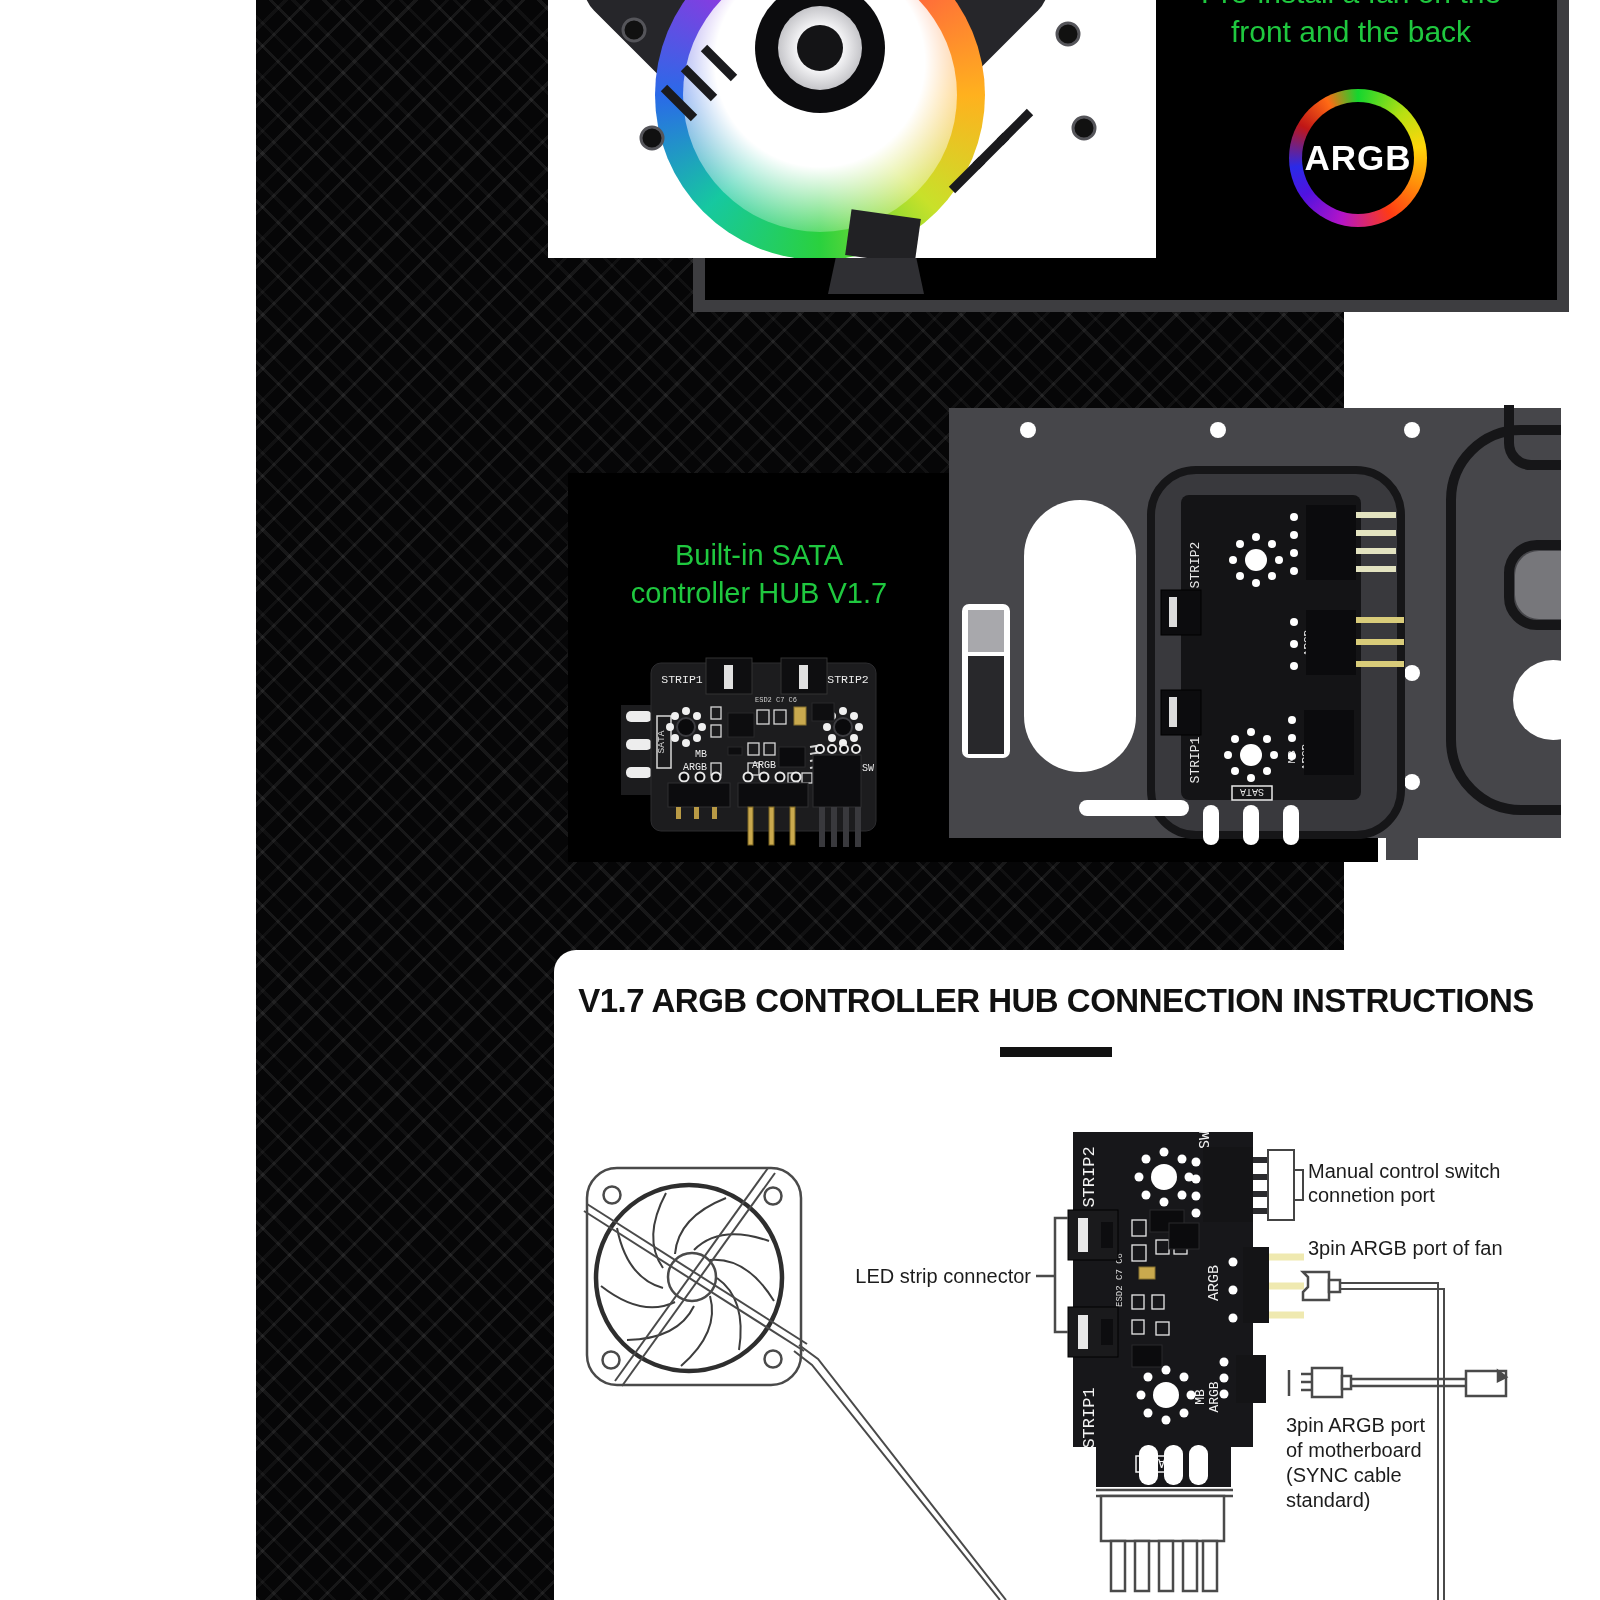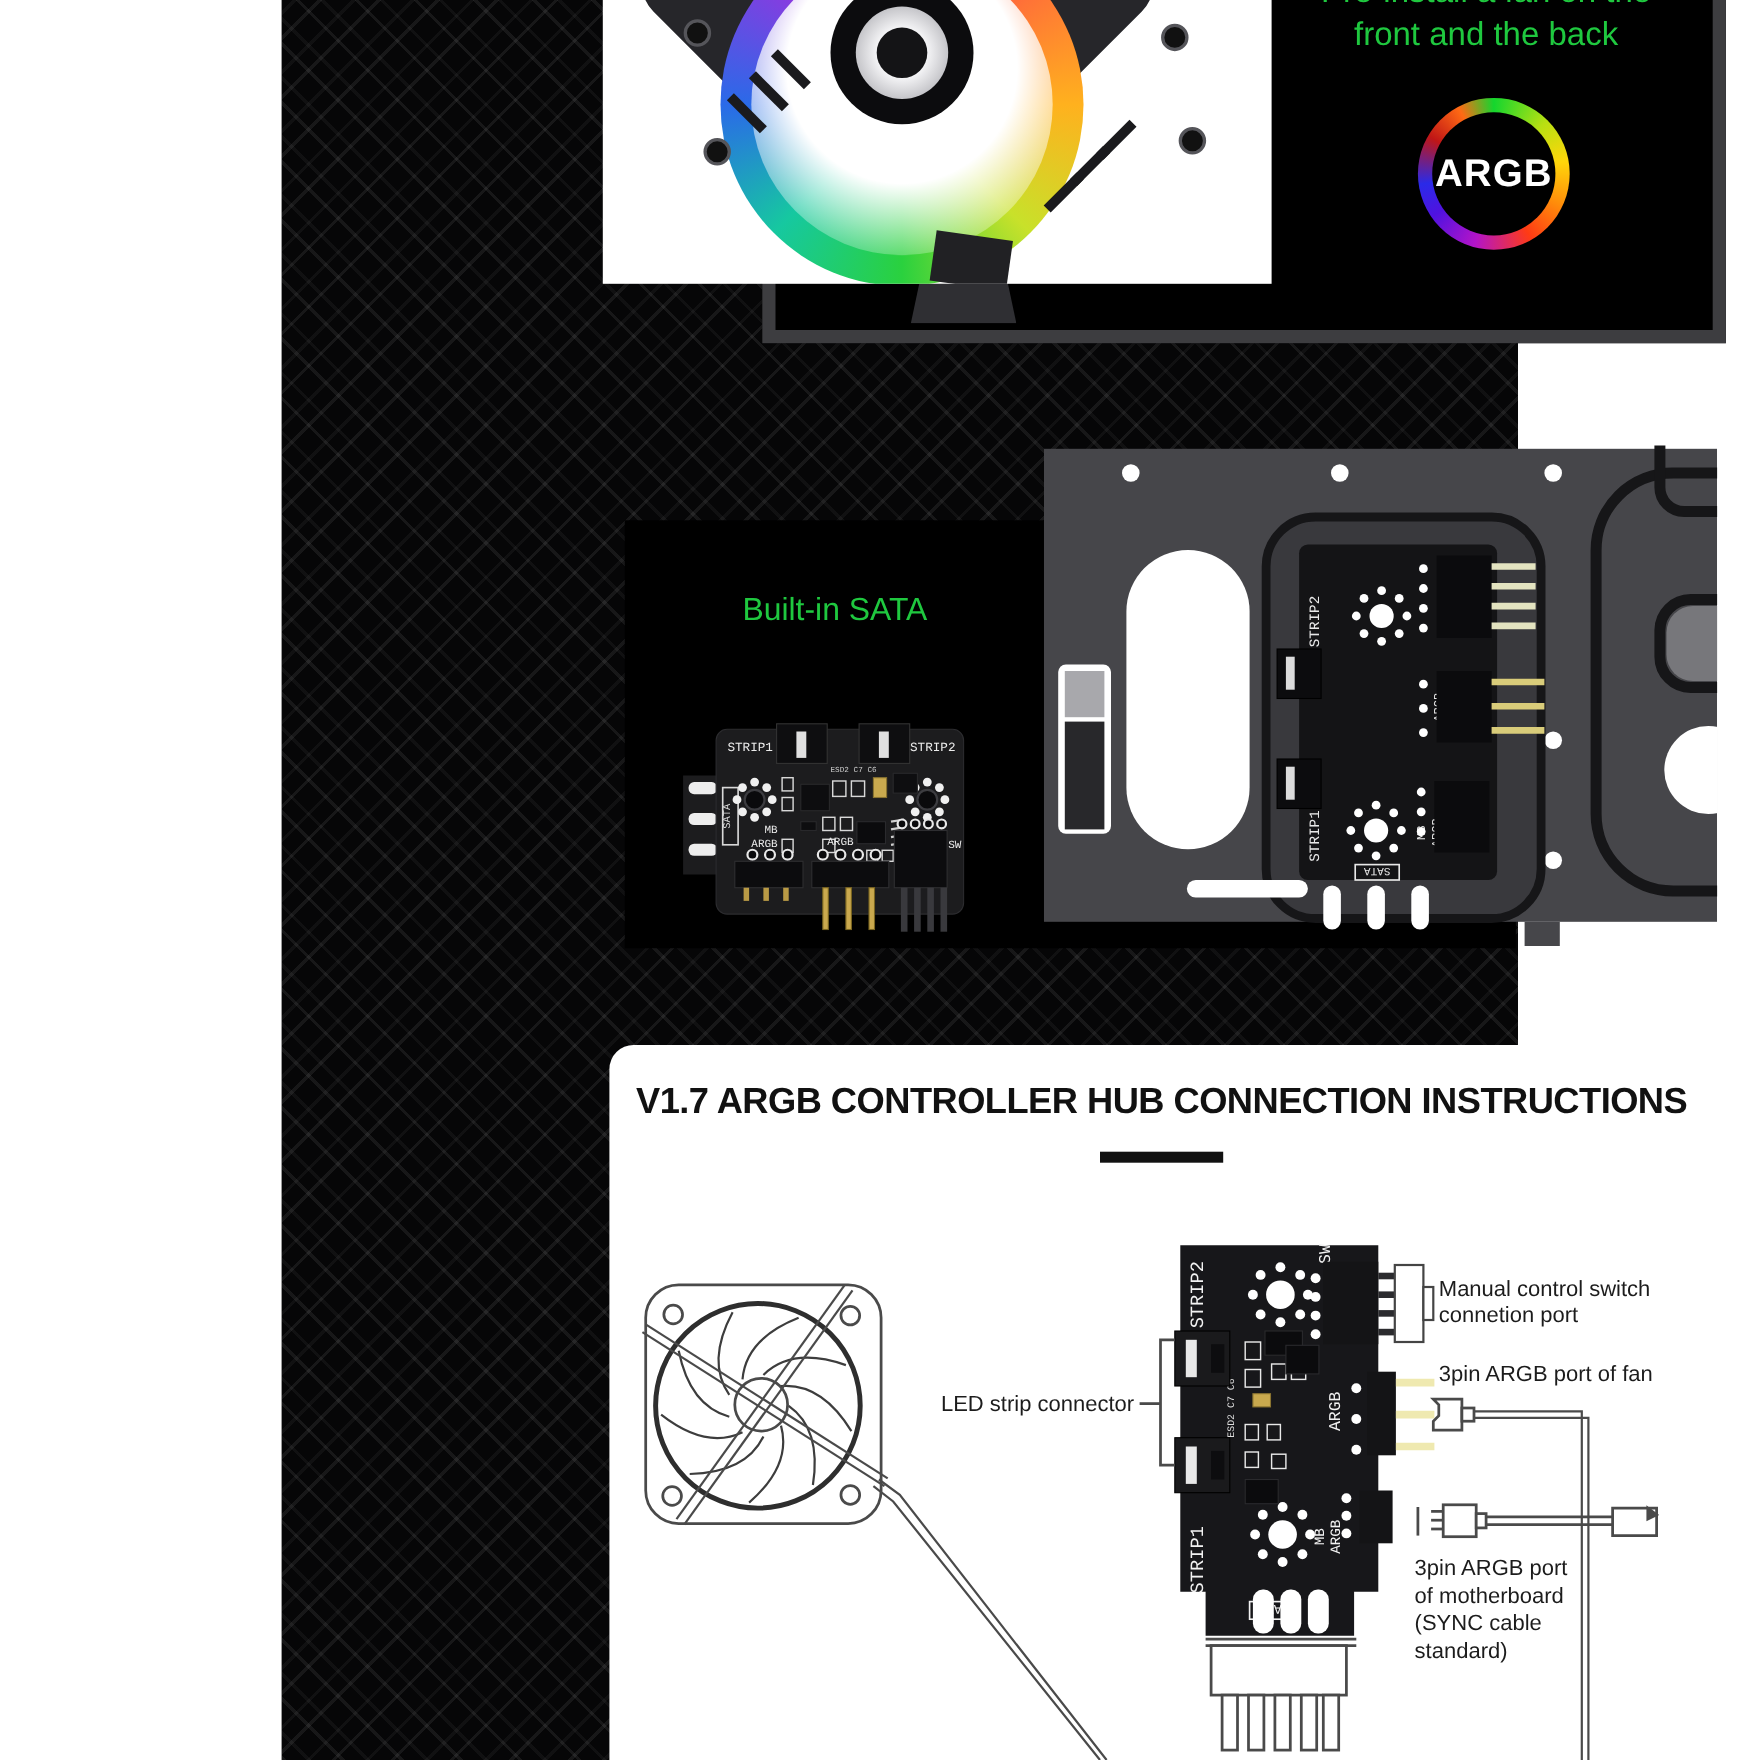--- a/index.html
+++ b/index.html
@@ -3,21 +3,21 @@
 <meta charset="utf-8">
 <style>
   html,body{margin:0;padding:0;background:#ffffff;}
   .page{position:relative;width:1600px;height:1600px;overflow:hidden;background:#ffffff;
         font-family:"Liberation Sans",sans-serif;}
   
   .strip{position:absolute;left:256px;top:0;width:1088px;height:1600px;
     background:
       repeating-linear-gradient(45deg, rgba(255,255,255,.07) 0 3px, transparent 3px 16px, rgba(255,255,255,.045) 16px 19px, transparent 19px 38px),
       repeating-linear-gradient(-45deg, rgba(255,255,255,.07) 0 3px, transparent 3px 16px, rgba(255,255,255,.045) 16px 19px, transparent 19px 38px),
-      #060607; padding-left: 36px;}
+      #060607;}
   
   .top-panel{position:absolute;left:437px;top:-14px;width:876px;height:326px;
     box-sizing:border-box;background:#000;border:12px solid #3d3d40;z-index:1;}
   .headline{position:absolute;left:935px;top:-27px;width:320px;text-align:center;
     color:#1fc83f;font-size:30px;line-height:39px;z-index:3;}
   .argb-logo{position:absolute;left:1033px;top:89px;width:138px;height:138px;border-radius:50%;z-index:3;
     background:conic-gradient(from 0deg,#14d62e 0deg,#b8e012 45deg,#ffd60a 80deg,#ff8d0a 115deg,#ff3b14 150deg,#b414c8 195deg,#5012e0 235deg,#2a2ae8 262deg,#c01616 300deg,#ff6a14 332deg,#14d62e 360deg);}
   .argb-logo .disc{position:absolute;inset:13px;border-radius:50%;background:#000;
     display:flex;align-items:center;justify-content:center;}
   .argb-logo .disc span{color:#fff;font-weight:bold;font-size:35px;letter-spacing:1px;}
@@ -93,20 +93,21 @@
           <line x1="428" y1="166" x2="458" y2="136"></line>
             <line x1="452" y1="142" x2="482" y2="112"></line>
         </g>
       </svg>
     </div>
     <div class="fan-stand2"></div>
 
     <div class="mid-panel"></div>
     <div class="mid-title">
       <div>Built-in SATA</div>
+      <div>controller HUB V1.7</div>
     </div>
 
     <svg class="hub-svg" width="265" height="200" viewBox="0 0 265 200">
       <rect x="5" y="50" width="35" height="90" fill="#1c1c1e"></rect>
       <rect x="10" y="56" width="26" height="11" rx="5" fill="#ededed"></rect>
       <rect x="10" y="84" width="26" height="11" rx="5" fill="#ededed"></rect>
       <rect x="10" y="112" width="26" height="11" rx="5" fill="#ededed"></rect>
       <rect x="35" y="8" width="225" height="168" rx="10" fill="#1c1c1e" stroke="#2c2c2f"></rect>
       <rect x="41" y="61" width="14" height="52" fill="none" stroke="#d8d8d8" stroke-width="1.5"></rect>
       <text class="mono" x="48" y="87" transform="rotate(-90 48 87)" font-size="9.5" fill="#d8d8d8" text-anchor="middle">SATA</text>

